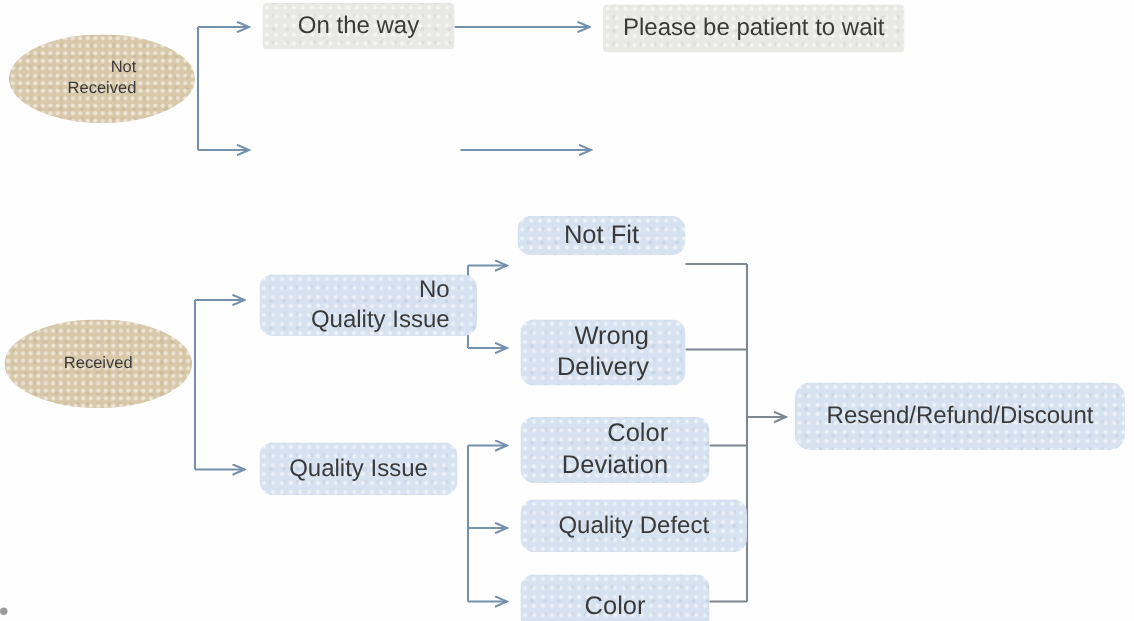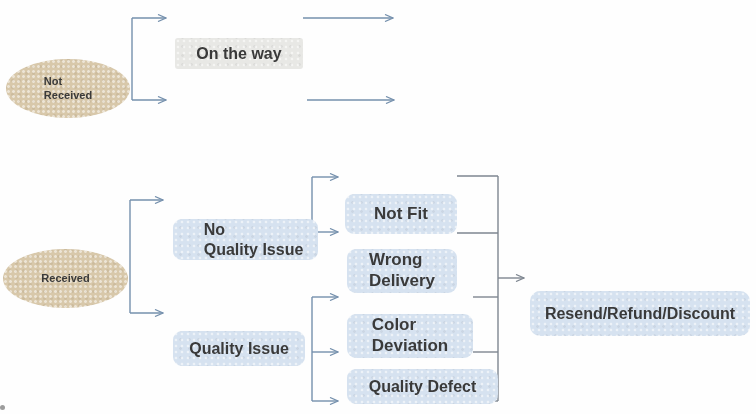--- a/index.html
+++ b/index.html
@@ -7,27 +7,26 @@
     position:relative;width:756px;height:414px;background:#fefefe;
     overflow:hidden;font-family:"Liberation Sans",sans-serif;
   }
   svg.wires{position:absolute;left:0;top:0;z-index:1;}
   .e-blue{stroke:var(--line-blue);stroke-width:1.4;fill:none;}
   .e-gray{stroke:var(--line-gray);stroke-width:1.4;fill:none;}
   .ah-blue{stroke:var(--line-blue);stroke-width:1.3;fill:none;}
   .ah-gray{stroke:var(--line-gray);stroke-width:1.3;fill:none;}
   .node{
     position:absolute;z-index:2;display:flex;align-items:center;justify-content:center;
-    text-align:left;color:var(--text);font-weight:700;
+    text-align:right;color:var(--text);font-weight:400;
     background-image:
       radial-gradient(rgba(255,255,255,0.55) 1px, transparent 1.7px),
       radial-gradient(rgba(0,0,0,0.05) 1px, transparent 1.7px);
     background-size:6px 6px,9px 9px;
     background-position:0 0,3px 4px;
-    margin-top:36px;
   }
   .lbl{white-space:pre-line;line-height:1.22;}
   .ellipse{
     background-color:var(--ellipse-fill);border-radius:50%;
     font-size:11px;line-height:1.3;
     background-image:
       radial-gradient(rgba(255,255,255,0.5) 1px, transparent 1.8px),
       radial-gradient(rgba(120,100,70,0.12) 1px, transparent 1.8px);
     background-size:5px 5px,7px 7px;
   }
@@ -81,37 +80,40 @@
 
   <div class="node ellipse" style="left:6px;top:23px;width:124px;height:59px;">
     <span class="lbl">Not
 Received</span>
   </div>
 
   <div class="node box-gray" style="left:175px;top:2px;width:128px;height:31px;">
     <span class="lbl">On the way</span>
   </div>
 
+  <div class="node box-gray" style="left:402px;top:3px;width:201px;height:32px;">
+    <span class="lbl">Please be patient to wait</span>
+  </div>
 
 
 
   <div class="node ellipse" style="left:3px;top:213px;width:125px;height:59px;">
     <span class="lbl">Received</span>
   </div>
 
   <div class="node box-blue fs16" style="left:173px;top:183px;width:129px;height:41px;padding-left:16px;">
     <span class="lbl">No
 Quality Issue</span>
   </div>
 
   <div class="node box-blue fs16" style="left:173px;top:295px;width:132px;height:35px;">
     <span class="lbl">Quality Issue</span>
   </div>
 
-  <div class="node box-blue" style="left:345px;top:158px;width:112px;height:40px;">
+  <div class="node box-blue" style="left:345px;top:144px;width:112px;height:26px;">
     <span class="lbl">Not Fit</span>
   </div>
 
   <div class="node box-blue" style="left:347px;top:213px;width:110px;height:44px;">
     <span class="lbl">Wrong
 Delivery</span>
   </div>
 
   <div class="node box-blue" style="left:347px;top:278px;width:126px;height:44px;">
     <span class="lbl">Color

